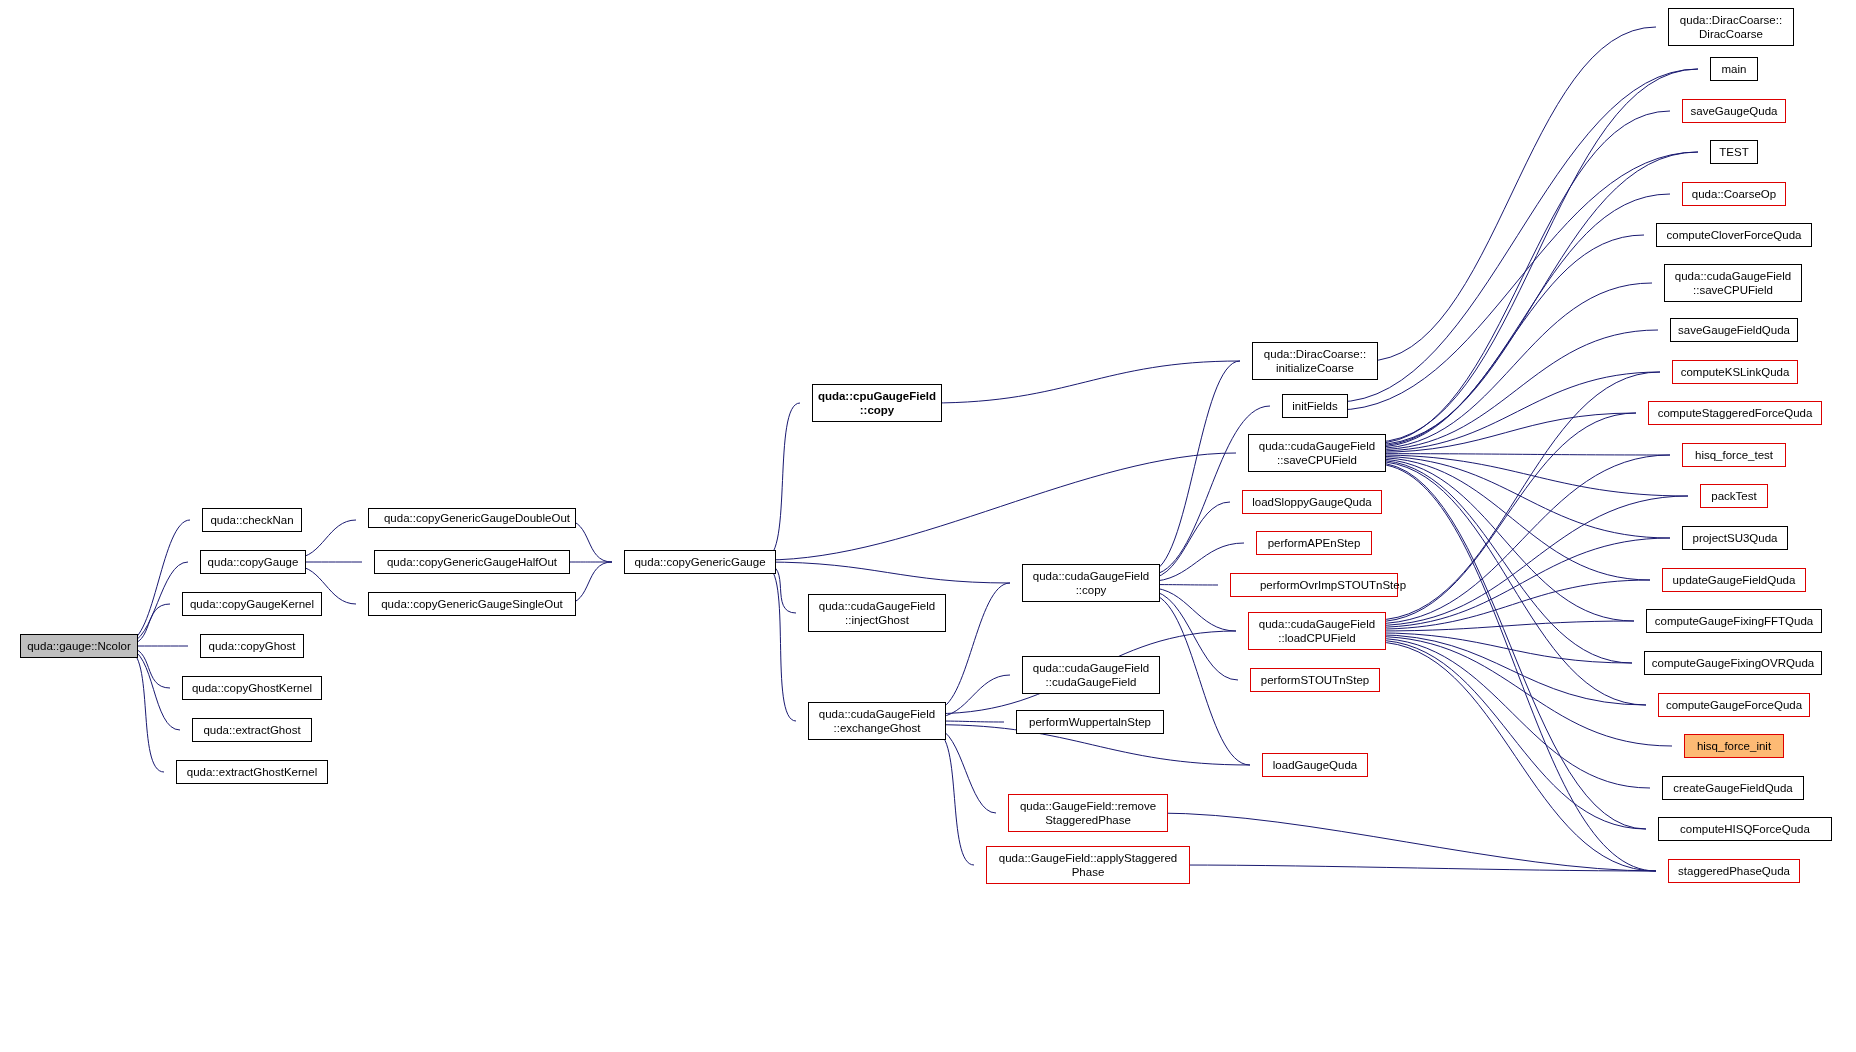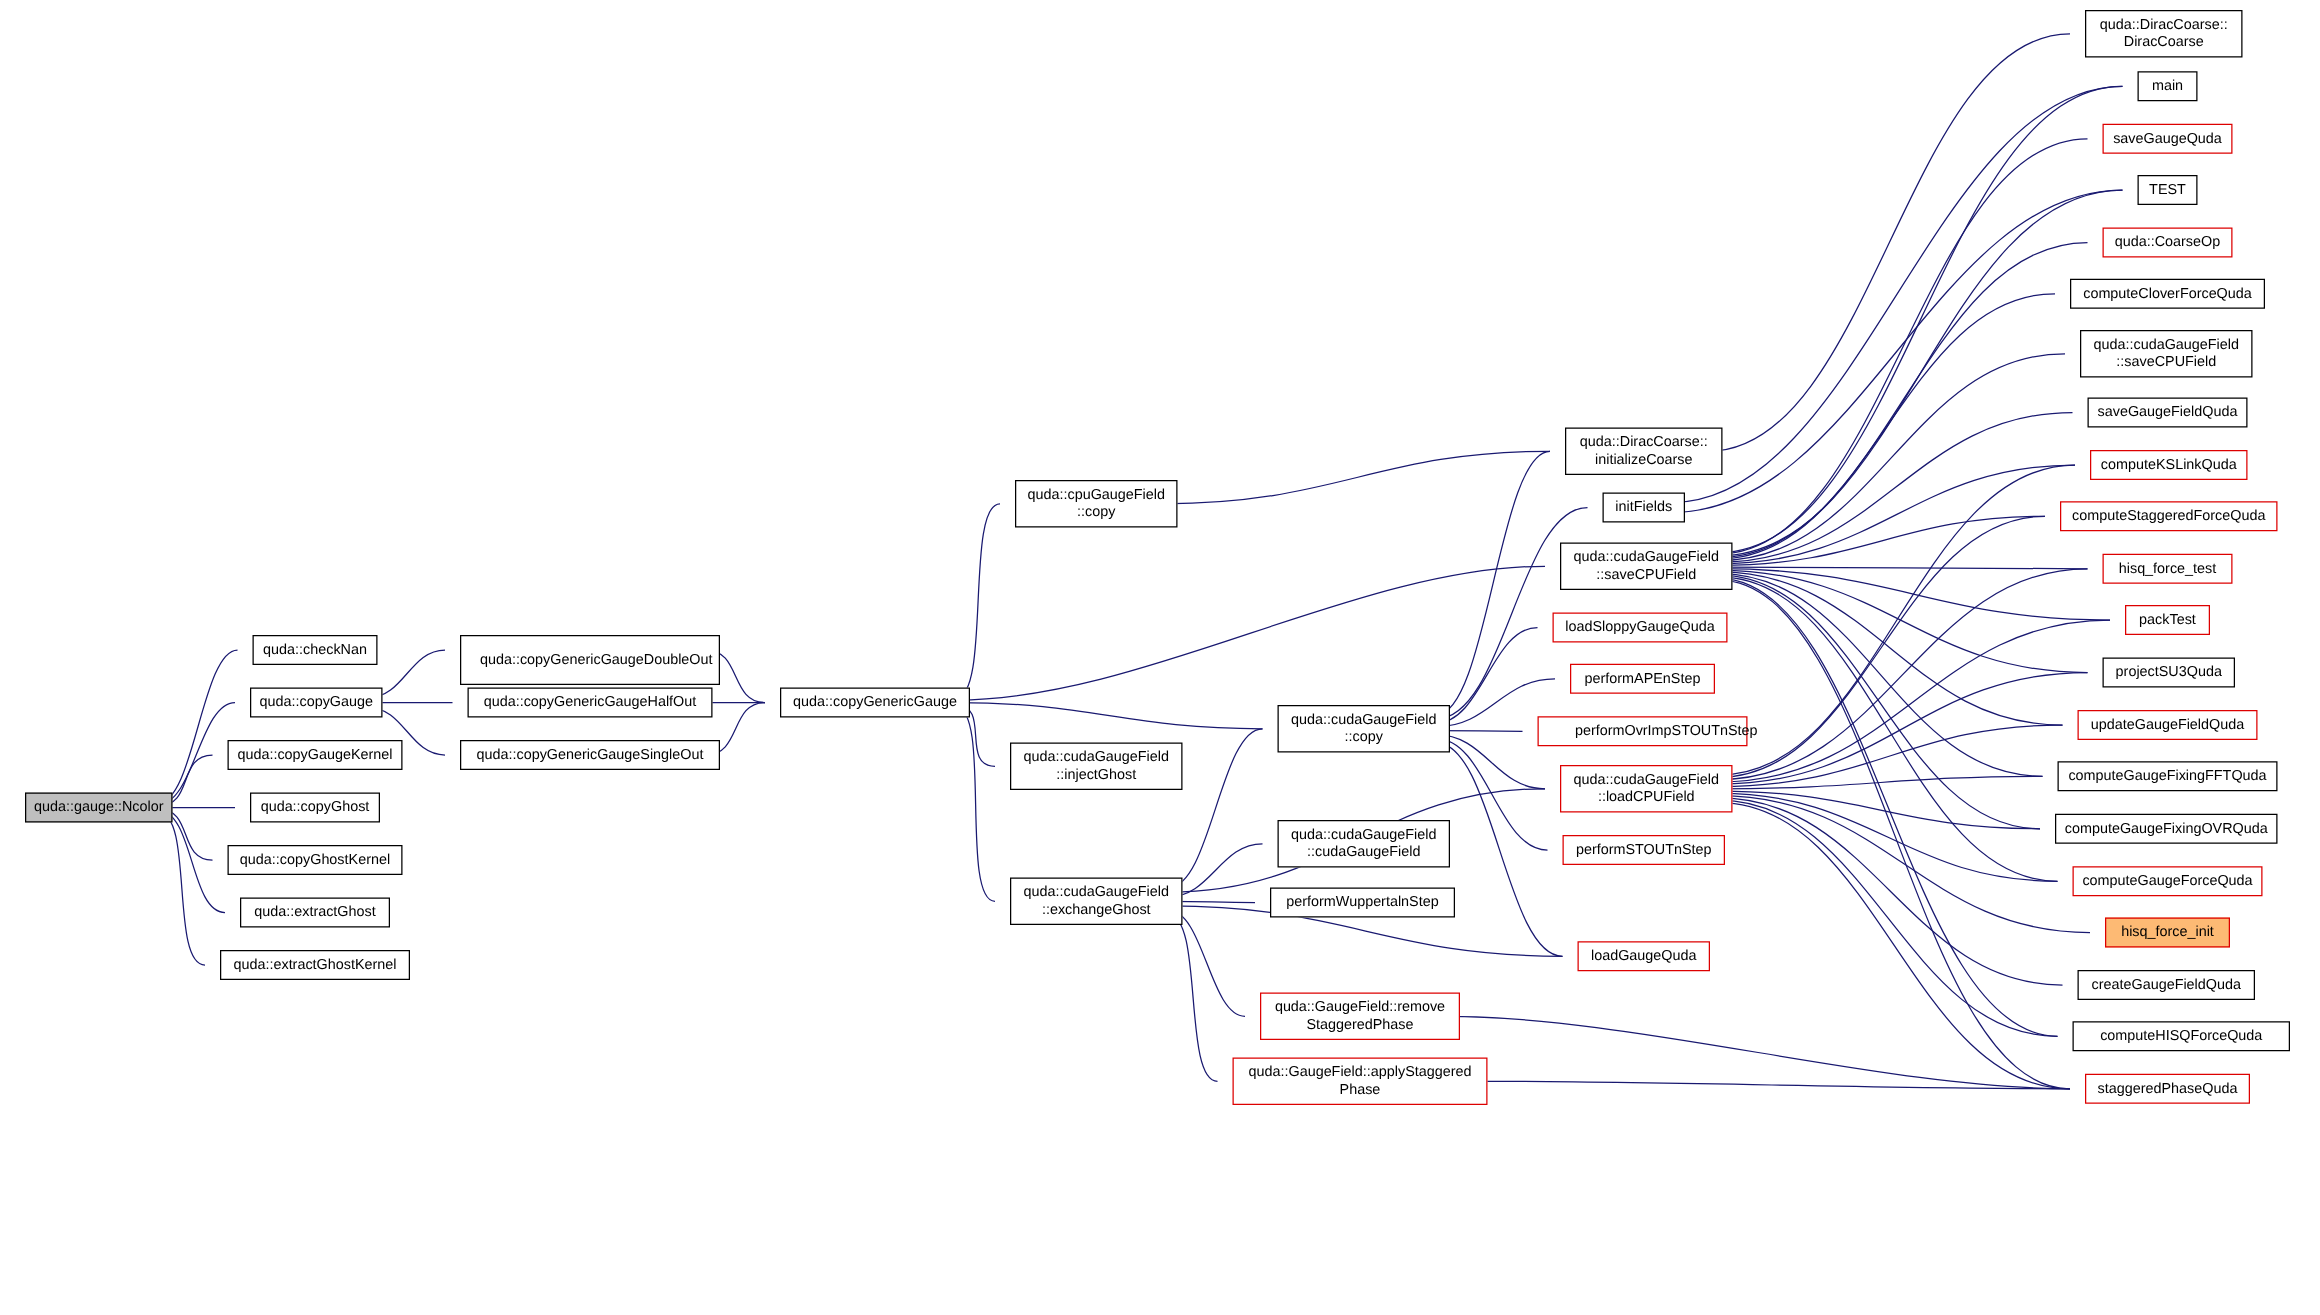--- a/index.html
+++ b/index.html
@@ -121,25 +121,25 @@
   </svg>
 
 <div class="node" style="left: 8px; top: 634px; width: 118px; height: 24px; background: rgb(191, 191, 191); border-color: rgb(0, 0, 0); color: rgb(0, 0, 0);">quda::gauge::Ncolor</div>
     <div class="node" style="left: 190px; top: 508px; width: 100px; height: 24px; background: rgb(255, 255, 255); border-color: rgb(0, 0, 0); color: rgb(0, 0, 0);">quda::checkNan</div>
     <div class="node" style="left: 188px; top: 550px; width: 106px; height: 24px; background: rgb(255, 255, 255); border-color: rgb(0, 0, 0); color: rgb(0, 0, 0);">quda::copyGauge</div>
     <div class="node" style="left: 170px; top: 592px; width: 140px; height: 24px; background: rgb(255, 255, 255); border-color: rgb(0, 0, 0); color: rgb(0, 0, 0);">quda::copyGaugeKernel</div>
     <div class="node" style="left: 188px; top: 634px; width: 104px; height: 24px; background: rgb(255, 255, 255); border-color: rgb(0, 0, 0); color: rgb(0, 0, 0);">quda::copyGhost</div>
     <div class="node" style="left: 170px; top: 676px; width: 140px; height: 24px; background: rgb(255, 255, 255); border-color: rgb(0, 0, 0); color: rgb(0, 0, 0);">quda::copyGhostKernel</div>
     <div class="node" style="left: 180px; top: 718px; width: 120px; height: 24px; background: rgb(255, 255, 255); border-color: rgb(0, 0, 0); color: rgb(0, 0, 0);">quda::extractGhost</div>
     <div class="node" style="left: 164px; top: 760px; width: 152px; height: 24px; background: rgb(255, 255, 255); border-color: rgb(0, 0, 0); color: rgb(0, 0, 0);">quda::extractGhostKernel</div>
-    <div class="node" style="left: 356px; top: 508px; width: 208px; height: 40px; background: rgb(255, 255, 255); border-color: rgb(0, 0, 0); color: rgb(0, 0, 0); padding-left: 12px;">quda::copyGenericGaugeDoubleOut</div>
+    <div class="node" style="left: 356px; top: 508px; width: 208px; height: 20px; background: rgb(255, 255, 255); border-color: rgb(0, 0, 0); color: rgb(0, 0, 0); padding-left: 12px;">quda::copyGenericGaugeDoubleOut</div>
     <div class="node" style="left: 362px; top: 550px; width: 196px; height: 24px; background: rgb(255, 255, 255); border-color: rgb(0, 0, 0); color: rgb(0, 0, 0);">quda::copyGenericGaugeHalfOut</div>
     <div class="node" style="left: 356px; top: 592px; width: 208px; height: 24px; background: rgb(255, 255, 255); border-color: rgb(0, 0, 0); color: rgb(0, 0, 0);">quda::copyGenericGaugeSingleOut</div>
     <div class="node" style="left: 612px; top: 550px; width: 152px; height: 24px; background: rgb(255, 255, 255); border-color: rgb(0, 0, 0); color: rgb(0, 0, 0);">quda::copyGenericGauge</div>
-    <div class="node" style="left: 800px; top: 384px; width: 130px; height: 38px; background: rgb(255, 255, 255); border-color: rgb(0, 0, 0); color: rgb(0, 0, 0);">quda::cpuGaugeField
+    <div class="node" style="left: 800px; top: 384px; width: 130px; height: 38px; background: rgb(255, 255, 255); border-color: rgb(0, 0, 0); color: rgb(0, 0, 0); font-weight: bold;">quda::cpuGaugeField
 ::copy</div>
     <div class="node" style="left: 796px; top: 594px; width: 138px; height: 38px; background: rgb(255, 255, 255); border-color: rgb(0, 0, 0); color: rgb(0, 0, 0);">quda::cudaGaugeField
 ::injectGhost</div>
     <div class="node" style="left: 796px; top: 702px; width: 138px; height: 38px; background: rgb(255, 255, 255); border-color: rgb(0, 0, 0); color: rgb(0, 0, 0);">quda::cudaGaugeField
 ::exchangeGhost</div>
     <div class="node" style="left: 1010px; top: 564px; width: 138px; height: 38px; background: rgb(255, 255, 255); border-color: rgb(0, 0, 0); color: rgb(0, 0, 0);">quda::cudaGaugeField
 ::copy</div>
     <div class="node" style="left: 1010px; top: 656px; width: 138px; height: 38px; background: rgb(255, 255, 255); border-color: rgb(0, 0, 0); color: rgb(0, 0, 0);">quda::cudaGaugeField
 ::cudaGaugeField</div>
     <div class="node" style="left: 1004px; top: 710px; width: 148px; height: 24px; background: rgb(255, 255, 255); border-color: rgb(0, 0, 0); color: rgb(0, 0, 0);">performWuppertalnStep</div>

